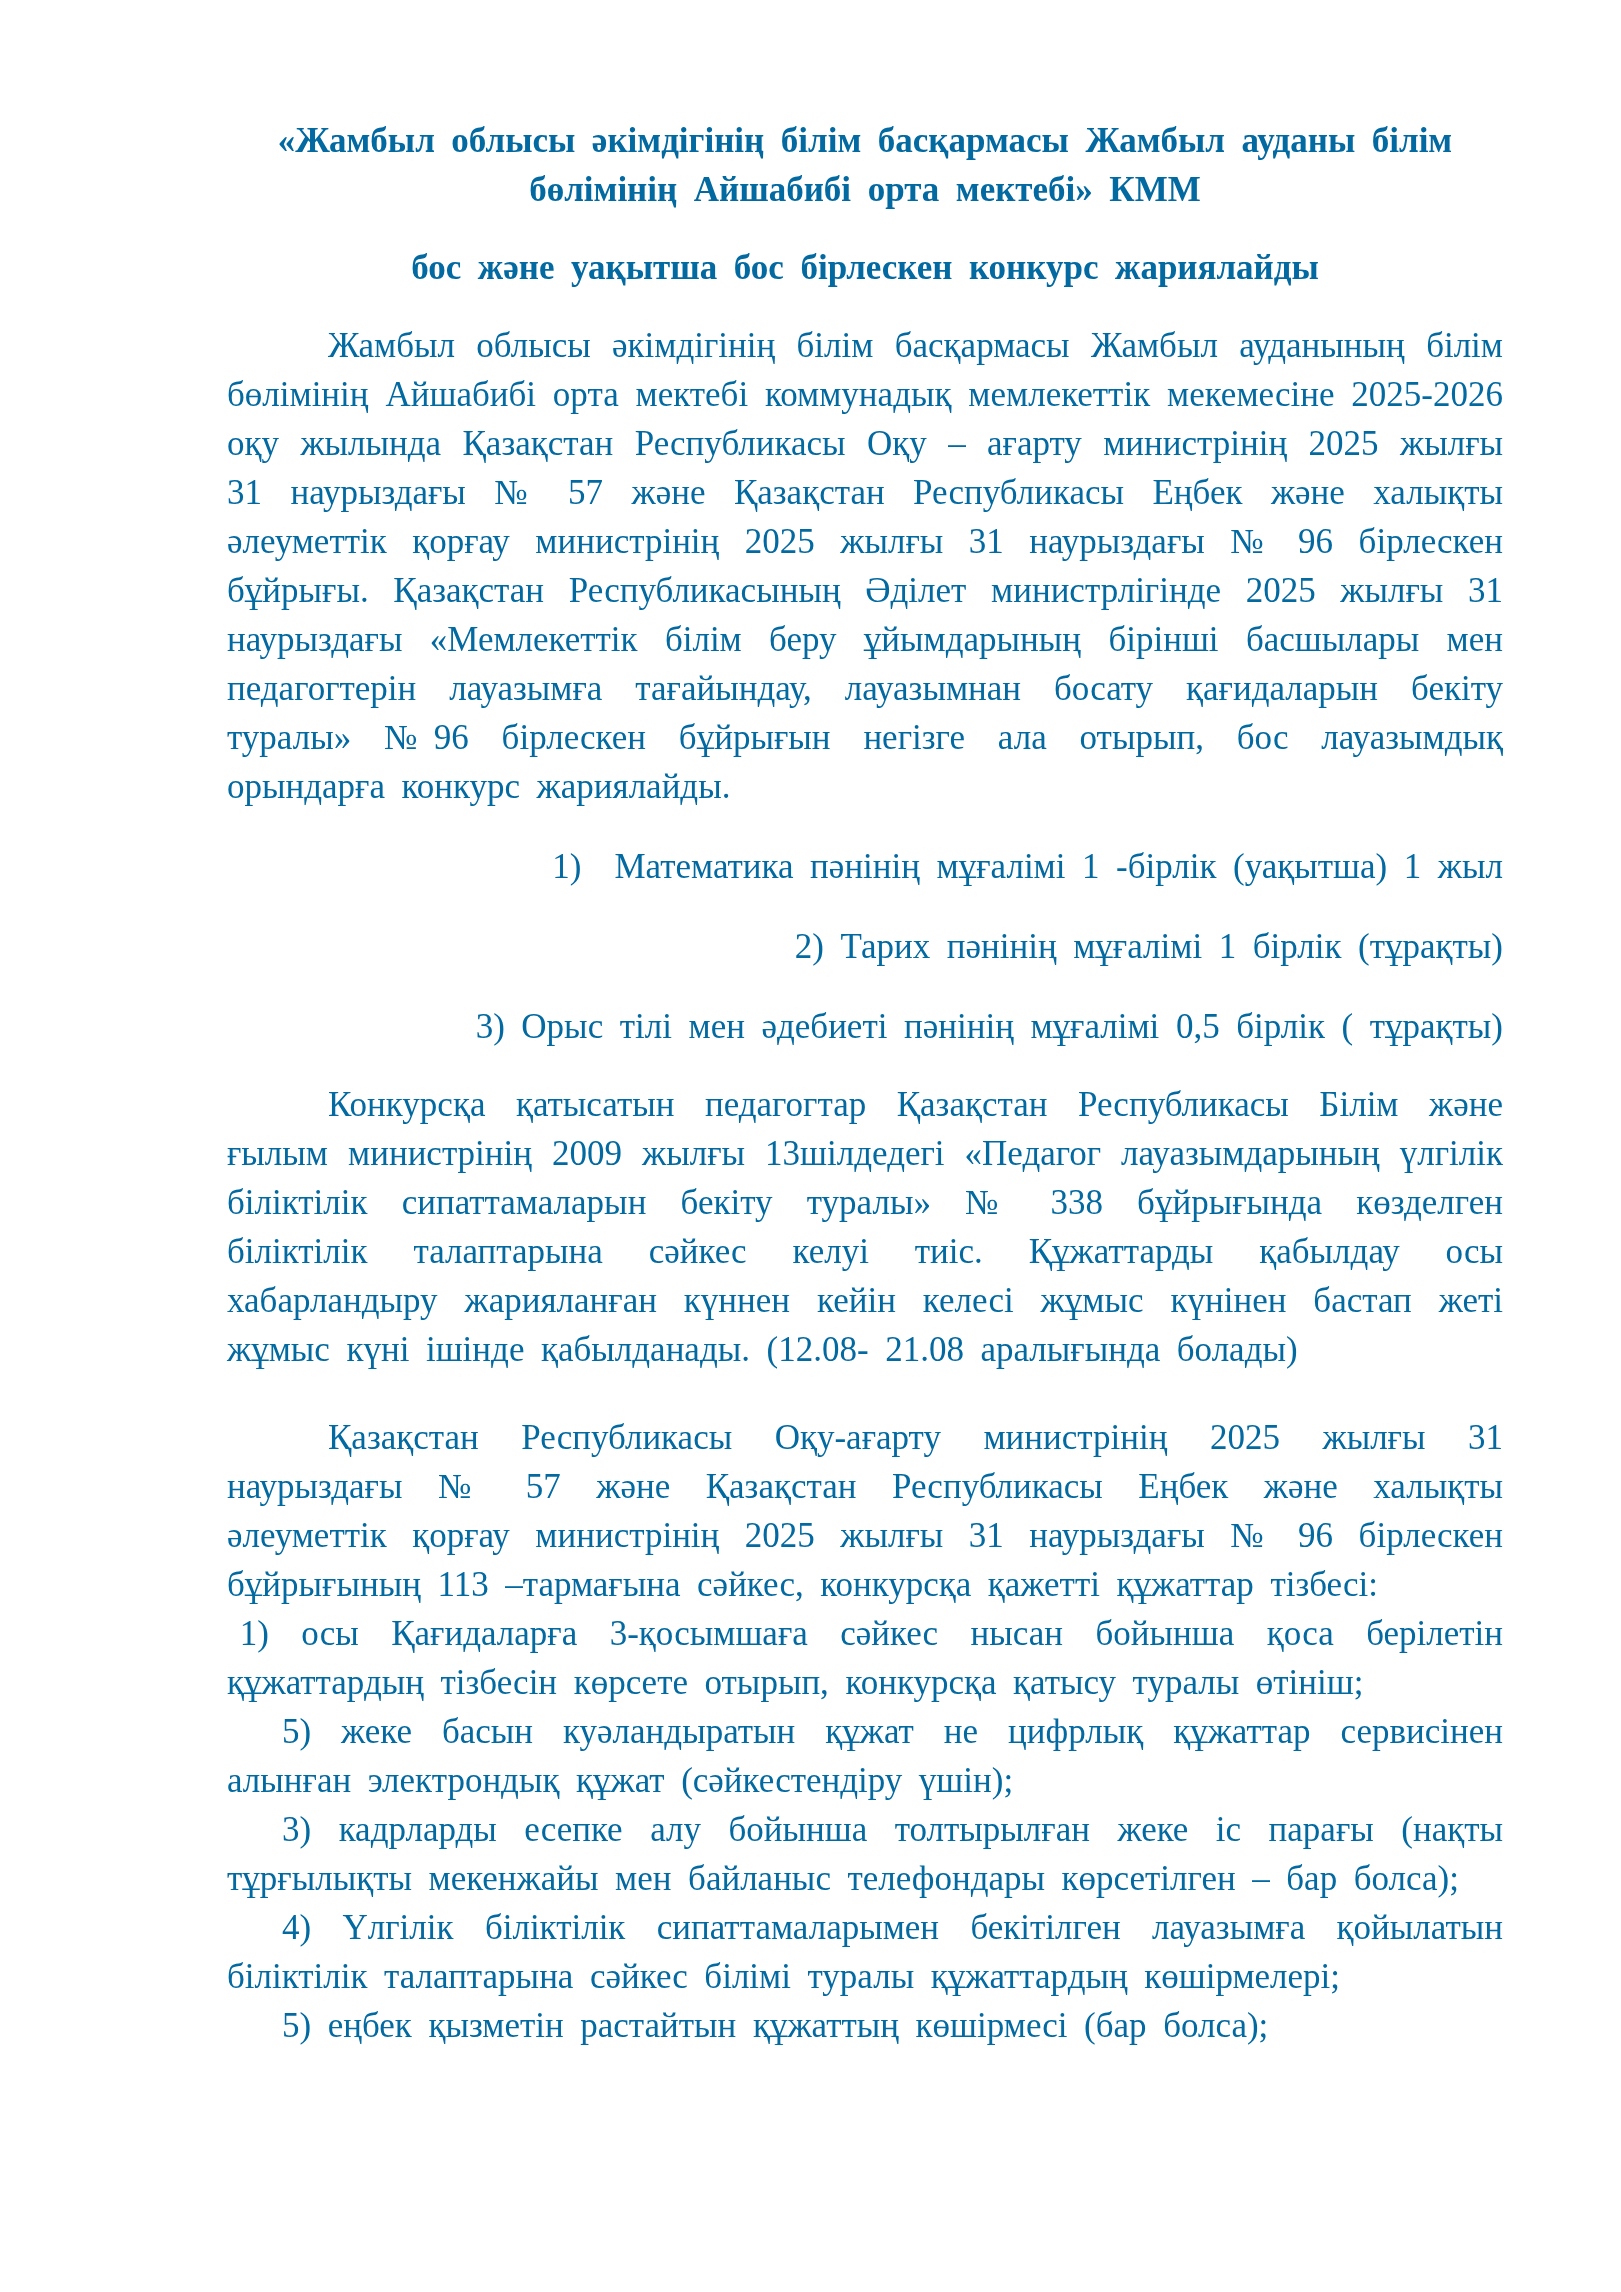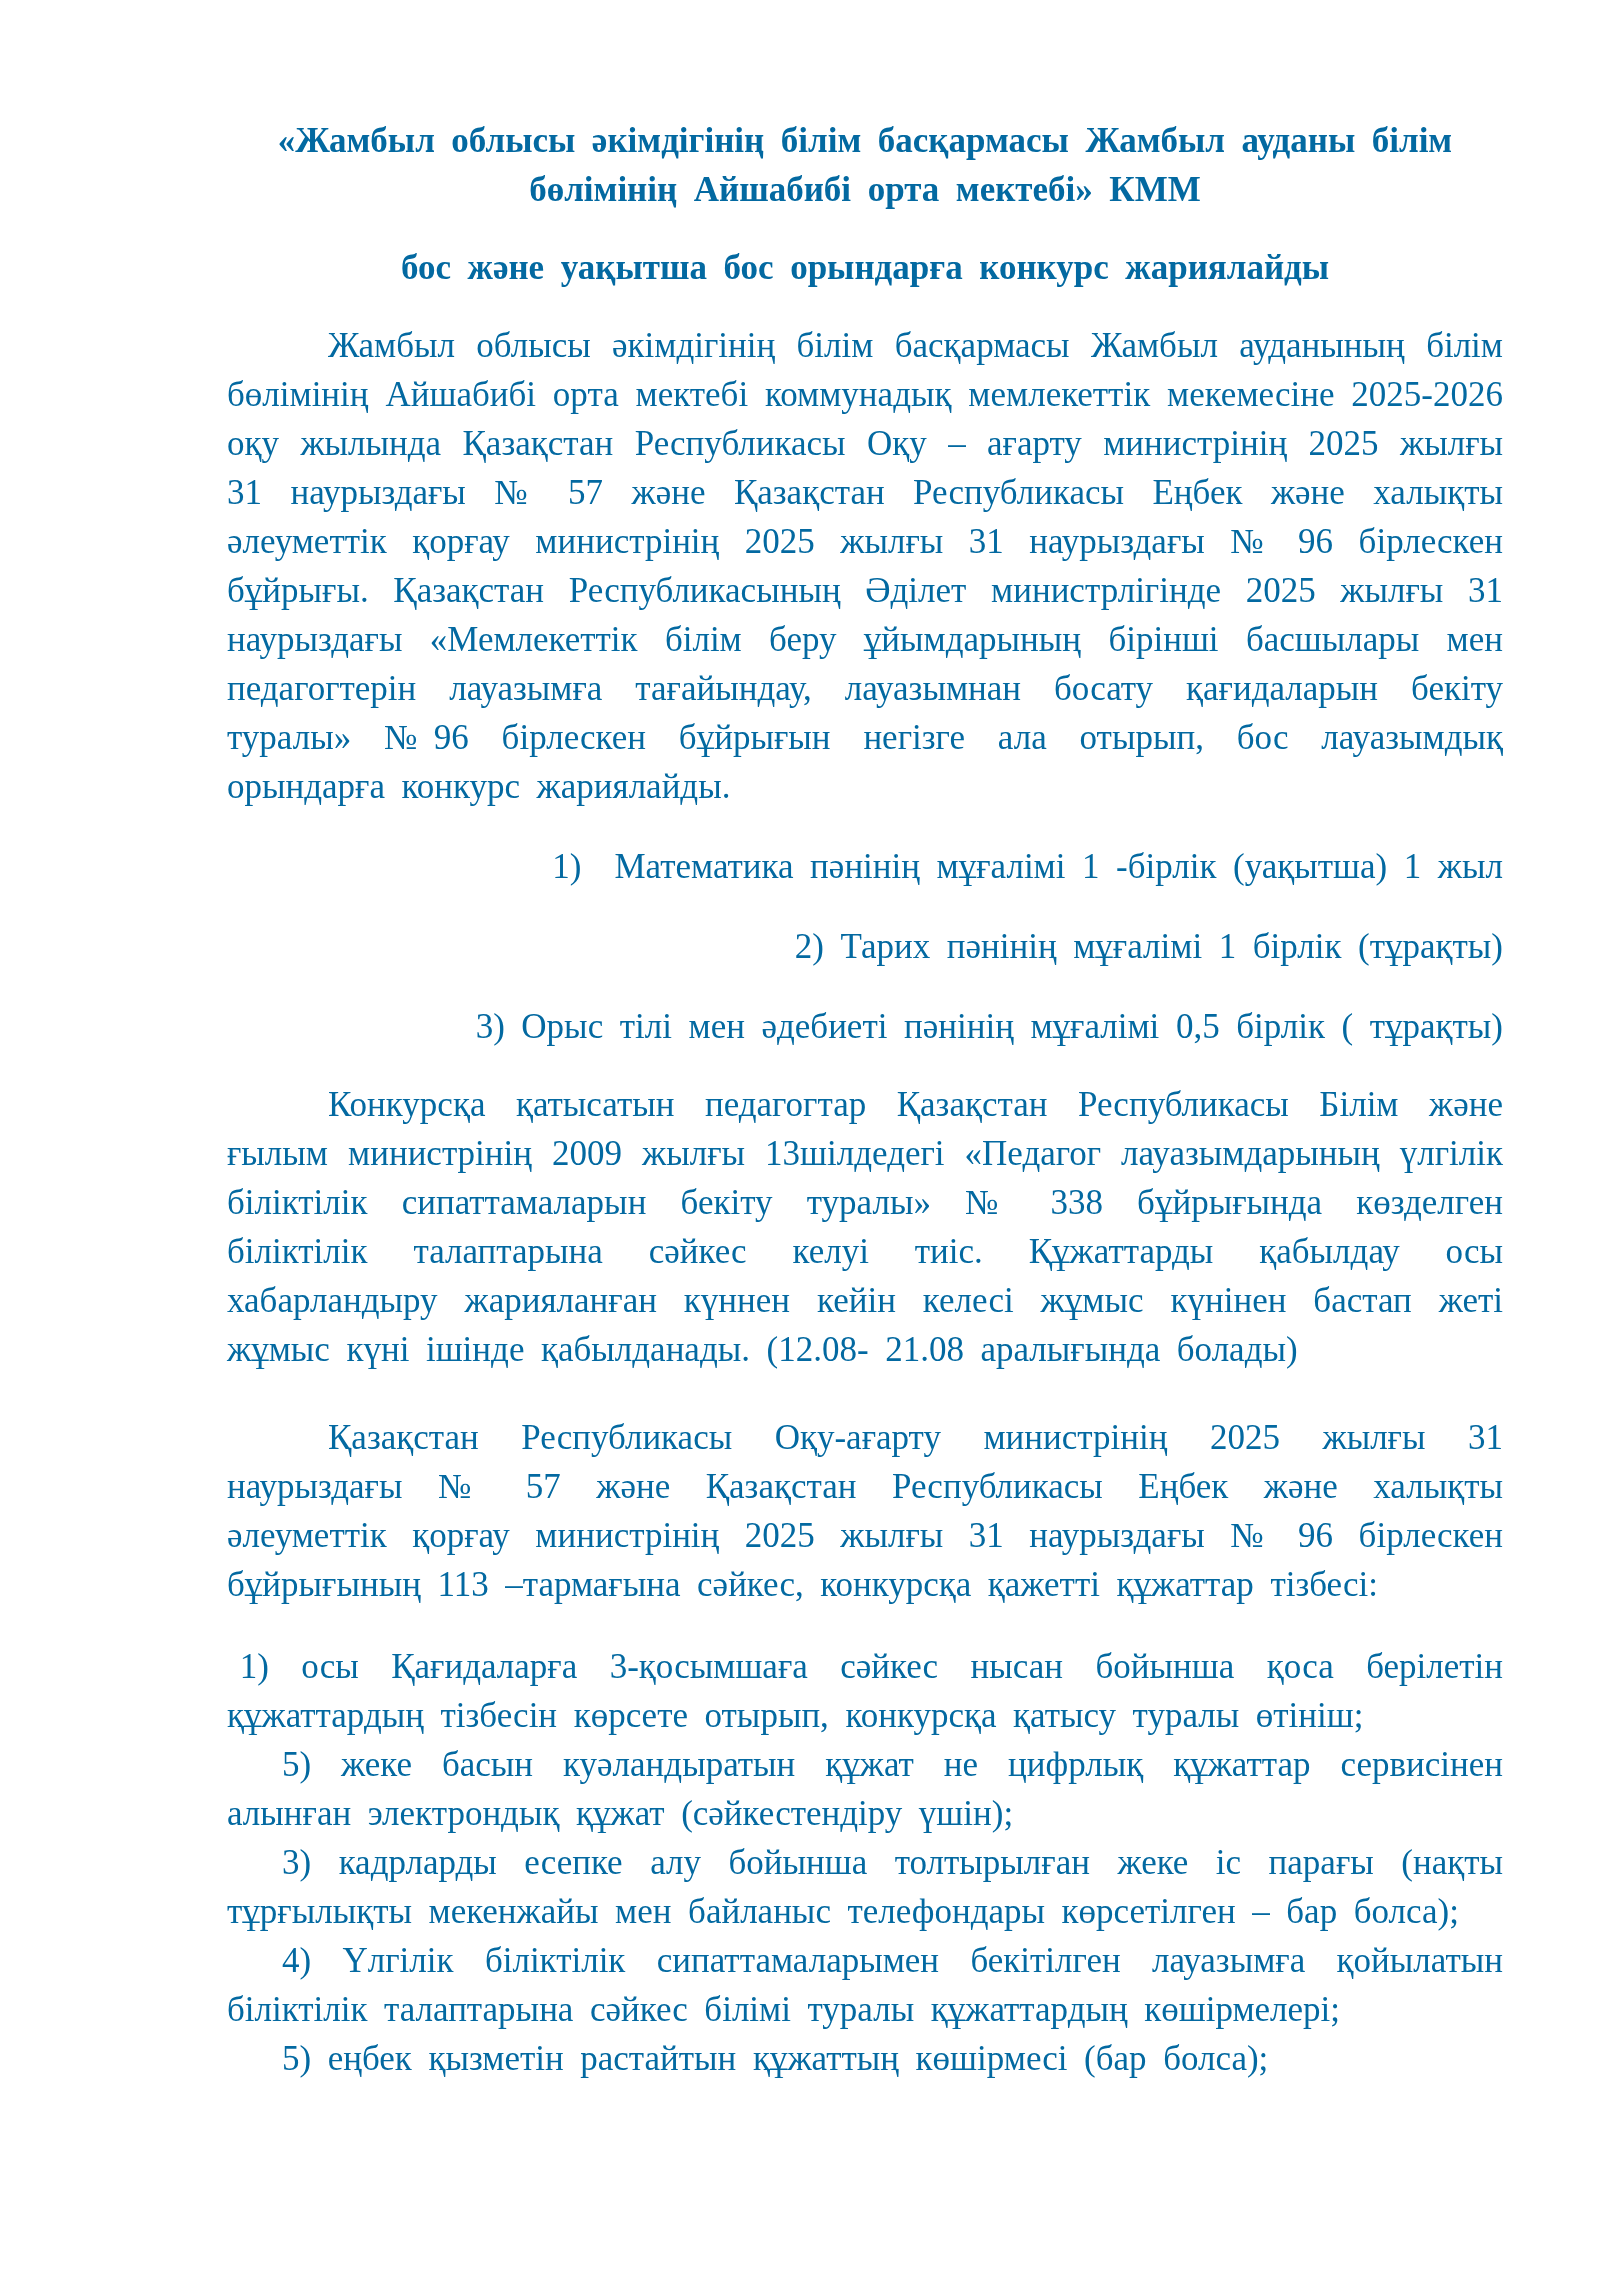--- a/index.html
+++ b/index.html
@@ -44,41 +44,40 @@
   }
   .para-docs-intro {
     margin-top: 39px;
   }
   .vacancy {
     margin: 31px 0 0 0;
     white-space: pre-wrap;
     text-align: right;
   }
   .docs-list {
-    margin-top: 33px;
   }
   .doc-item {
     text-align: justify;
     margin: 0;
   }
   .doc-item-first {
     text-indent: 12.7px;
   }
   .doc-item-rest {
     text-indent: 55px;
   }
 </style>
 </head>
 <body>
 
 <div class="page">
 
   <h1 class="doc-title">«Жамбыл облысы әкімдігінің білім басқармасы Жамбыл ауданы білім бөлімінің Айшабибі орта мектебі» КММ</h1>
 
-  <h2 class="doc-subtitle">бос және уақытша бос орындарға конкурс жариялайды</h2>
+  <h2 class="doc-subtitle">бос және уақытша бос бірлескен конкурс жариялайды</h2>
 
   <p class="para">Жамбыл облысы әкімдігінің білім басқармасы Жамбыл ауданының білім бөлімінің Айшабибі орта мектебі коммунадық мемлекеттік мекемесіне 2025-2026 оқу жылында Қазақстан Республикасы Оқу – ағарту министрінің 2025 жылғы 31 наурыздағы № 57 және Қазақстан Республикасы Еңбек және халықты әлеуметтік қорғау министрінің 2025 жылғы 31 наурыздағы № 96 бірлескен бұйрығы. Қазақстан Республикасының Әділет министрлігінде 2025 жылғы 31 наурыздағы «Мемлекеттік білім беру ұйымдарының бірінші басшылары мен педагогтерін лауазымға тағайындау, лауазымнан босату қағидаларын бекіту туралы» №96 бірлескен бұйрығын негізге ала отырып, бос лауазымдық орындарға конкурс жариялайды.</p>
 
   <p class="vacancy">1)  Математика пәнінің мұғалімі 1 -бірлік (уақытша) 1 жыл</p>
 
   <p class="vacancy">2) Тарих пәнінің мұғалімі 1 бірлік (тұрақты)</p>
 
   <p class="vacancy">3) Орыс тілі мен әдебиеті пәнінің мұғалімі 0,5 бірлік ( тұрақты)</p>
 
   <p class="para">Конкурсқа қатысатын педагогтар Қазақстан Республикасы Білім және ғылым министрінің 2009 жылғы 13шілдедегі «Педагог лауазымдарының үлгілік біліктілік сипаттамаларын бекіту туралы» № 338 бұйрығында көзделген біліктілік талаптарына сәйкес келуі тиіс. Құжаттарды қабылдау осы хабарландыру жарияланған күннен кейін келесі жұмыс күнінен бастап жеті жұмыс күні ішінде қабылданады. (12.08- 21.08 аралығында болады)</p>

